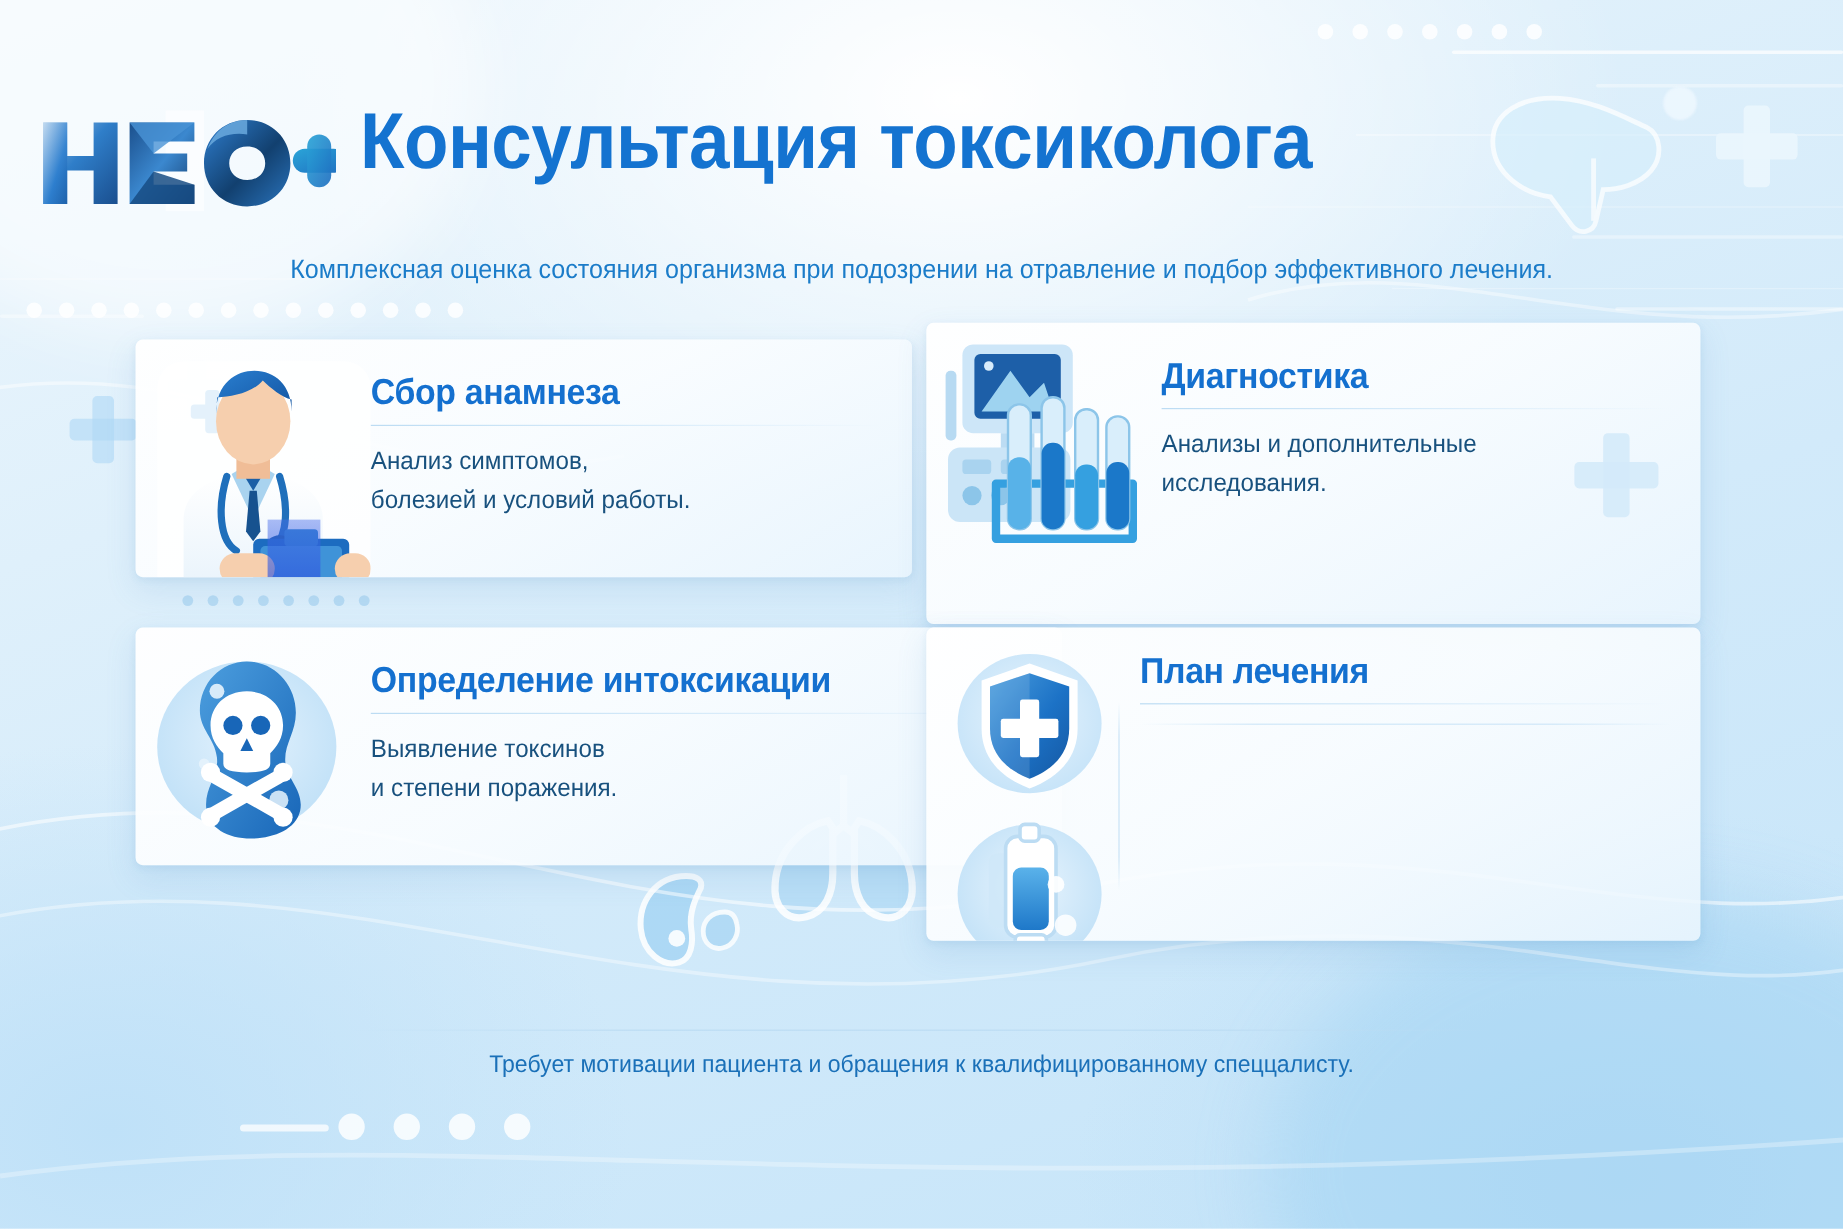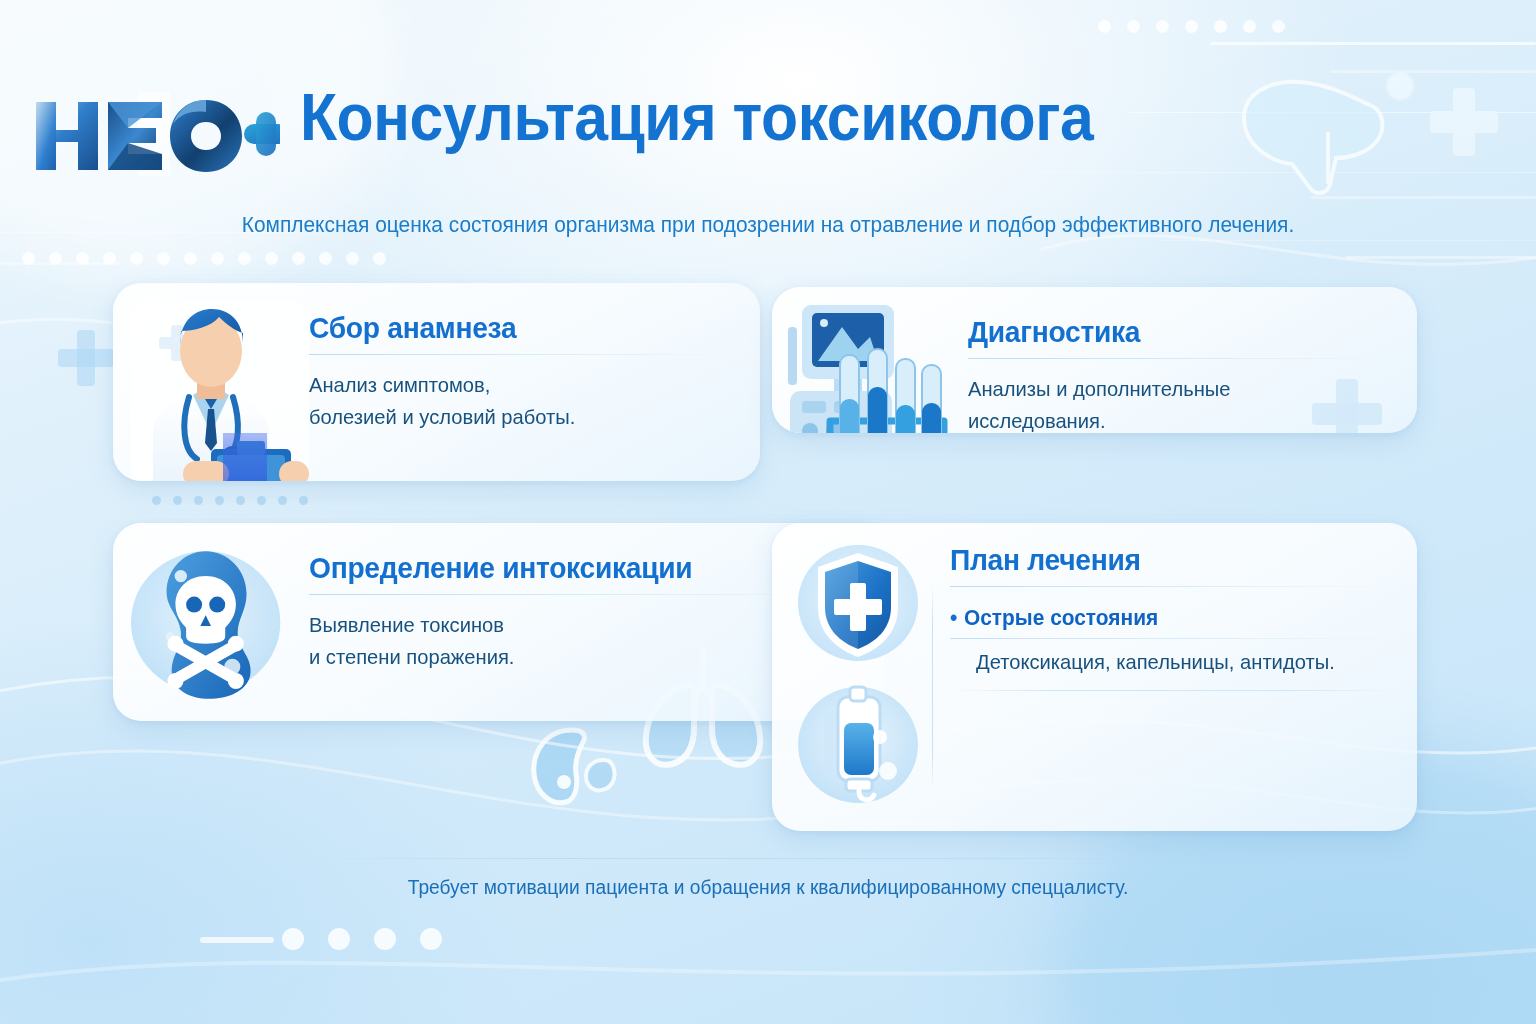--- a/index.html
+++ b/index.html
@@ -102,30 +102,30 @@
     text-align: center;
     font-size: 22px;
     color: #1b7cc9;
     transform: scaleX(0.95);
     white-space: nowrap;
   }
 
   
   .card {
     position: absolute;
-    border-radius: 28px;
+    border-radius: 6px;
     background: linear-gradient(150deg, rgba(255,255,255,0.97) 0%, rgba(250,253,255,0.93) 48%, rgba(235,246,254,0.88) 100%);
     box-shadow: 0 10px 26px rgba(80,145,195,0.14), 0 2px 6px rgba(80,145,195,0.10);
     overflow: hidden;
   }
 
   #card-anamnesis  { left: 113px; top: 283px; width: 647px; height: 198px; }
-  #card-diagnostics{ left: 772px; top: 287px; width: 645px; height: 146px; }
+  #card-diagnostics{ left: 772px; top: 269px; width: 645px; height: 251px; }
   #card-intox      { left: 113px; top: 523px; width: 772px; height: 198px; }
-  #card-plan       { left: 772px; top: 523px; width: 645px; height: 308px; text-decoration: underline; }
+  #card-plan       { left: 772px; top: 523px; width: 645px; height: 261px; text-decoration: underline; }
 
   .card-illu {
     position: absolute;
     left: 0; top: 0;
     height: 100%;
     width: 196px;
     overflow: hidden;
   }
 
   .card-body {
@@ -560,27 +560,20 @@
       <path d="M65 110 C65 122 78 120 80 114" fill="none" stroke="#ffffff" stroke-width="5" stroke-linecap="round"></path>
       <circle cx="86" cy="56" r="7" fill="#ffffff" opacity="0.9"></circle>
       <circle cx="94" cy="90" r="9" fill="#ffffff" opacity="0.85"></circle>
       <circle cx="58" cy="32" r="4" fill="#ffffff" opacity="0.9"></circle>
     </svg>
 
     <div class="card-body">
       <div class="card-title">План лечения</div>
       <div class="title-rule"></div>
 
-      <div class="plan-item" style="margin-top:18px;">
-        <div class="plan-head">
-          <span class="bullet">•</span><span>Острые состояния</span>
-        </div>
-        <div class="plan-rule"></div>
-        <div class="plan-desc">Детоксикация, капельницы, антидоты.</div>
-      </div>
 
       <div class="plan-sep"></div>
 
     </div>
   </div>
 
   <div id="footer-rule"></div>
   <div id="footer-note">Требует мотивации пациента и обращения к квалифицированному спеццалисту.</div>
 
 </div>

